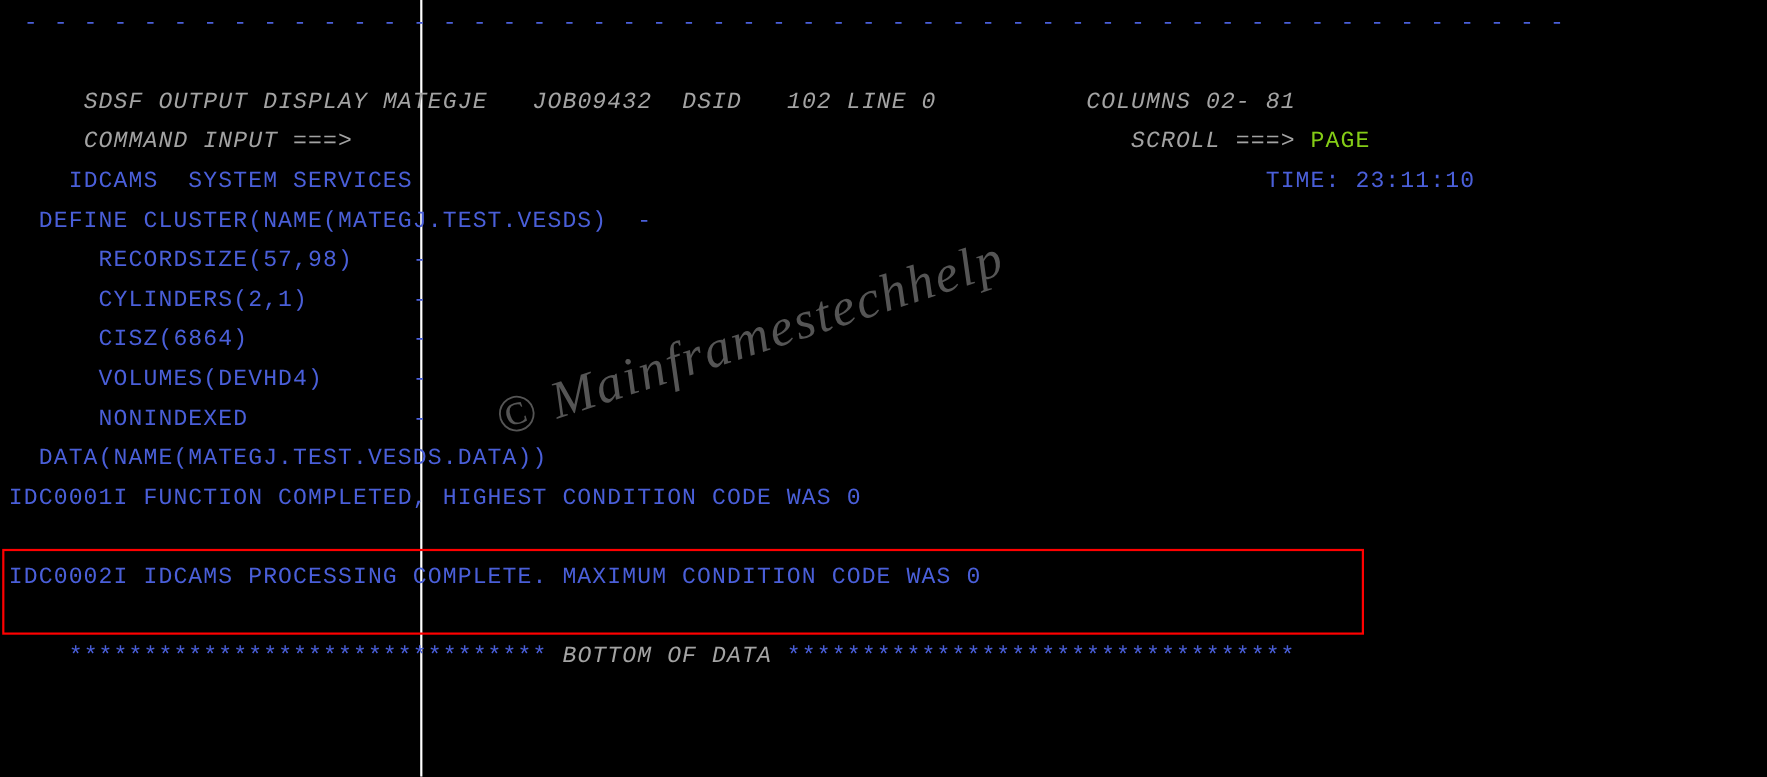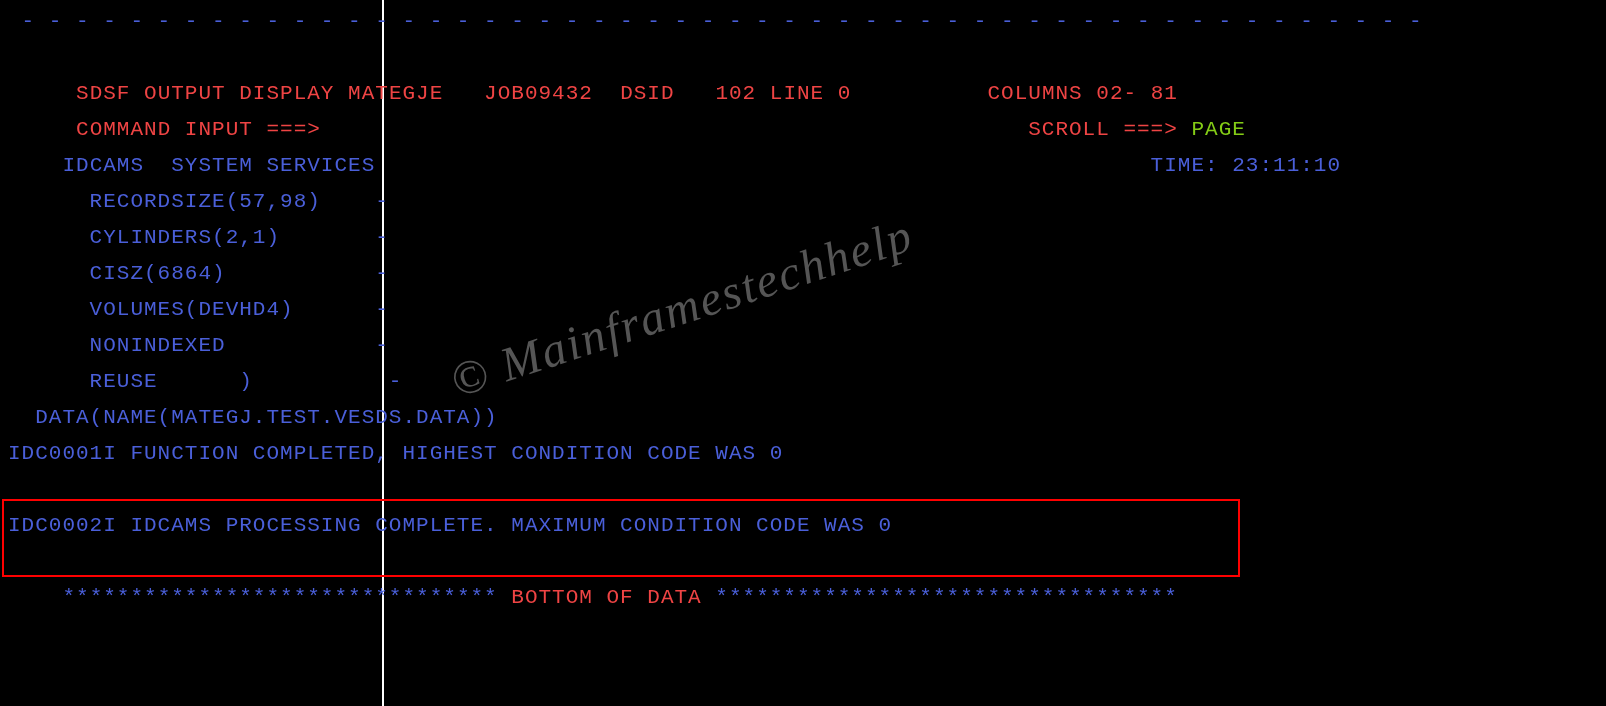--- a/index.html
+++ b/index.html
@@ -21,21 +21,22 @@
     .container {
       padding: 4px 8px;
       position: relative;
     }
     .line {
       white-space: pre;
       line-height: 36px;
       height: 36px;
     }
     .white-text {
-      color: #ef4444;
+      color: #a3a3a3;
+      font-style: italic;
     }
     .red-text {
       color: #84cc16;
     }
     .blue-text {
       color: #4a5fd9;
     }
     .dashed-line {
       color: #4a5fd9;
     }
@@ -85,26 +86,26 @@
     <span class="white-text"> COMMAND INPUT ===&gt;</span><span>                                                    </span><span class="white-text">SCROLL ===&gt;</span><span class="white-text"> </span><span class="red-text">PAGE</span>
   </div>
 
 
   <div class="line">
     <span class="blue-text">IDCAMS  SYSTEM SERVICES</span><span class="blue-text">                                                         </span><span class="blue-text">TIME: 23:11:10</span>
   </div>
 
   <div class="line blue-text"> </div>
 
+  <div class="line blue-text">  DEFINE CLUSTER(NAME(MATEGJ.TEST.VESDS)  -</div>
   <div class="line blue-text">      RECORDSIZE(57,98)    -</div>
   <div class="line blue-text">      CYLINDERS(2,1)       -</div>
   <div class="line blue-text">      CISZ(6864)           -</div>
   <div class="line blue-text">      VOLUMES(DEVHD4)      -</div>
   <div class="line blue-text">      NONINDEXED           -</div>
-  <div class="line blue-text">      REUSE      )          -</div>
   <div class="line blue-text">  DATA(NAME(MATEGJ.TEST.VESDS.DATA))</div>
 
   <div class="line blue-text">IDC0001I FUNCTION COMPLETED, HIGHEST CONDITION CODE WAS 0</div>
 
   <div class="line blue-text"> </div>
 
   <div class="line blue-text">IDC0002I IDCAMS PROCESSING COMPLETE. MAXIMUM CONDITION CODE WAS 0</div>
 
   <div class="line">
     <span class="blue-text">******************************** </span><span class="white-text">BOTTOM OF DATA</span><span class="blue-text"> **********************************</span>

